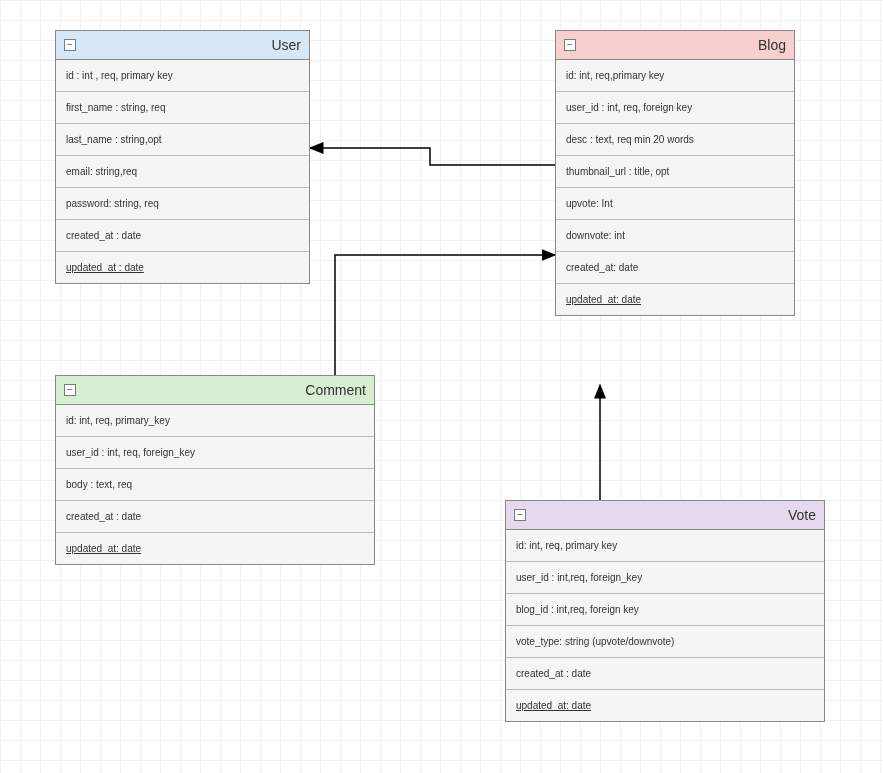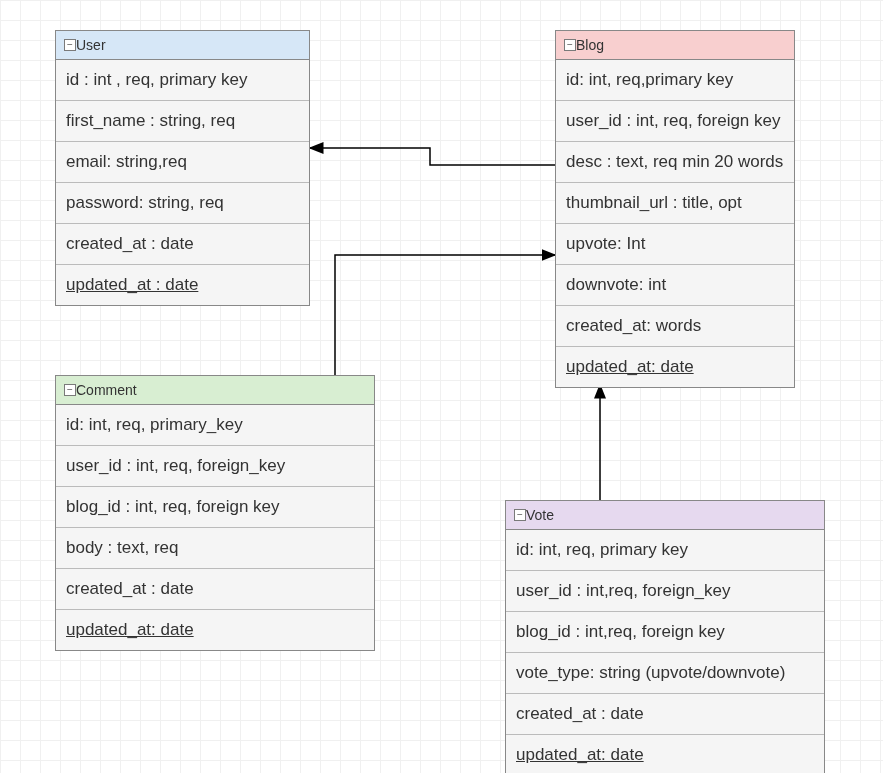--- a/index.html
+++ b/index.html
@@ -33,39 +33,39 @@
   }
   .entity-header {
     display: flex;
     align-items: center;
     border-bottom: 1px solid #888;
     padding: 6px 8px;
     font-size: 14px;
   }
   .entity-header .title {
     flex: 1;
-    text-align: left;
+    text-align: right;
   }
   .collapse-icon {
     width: 12px;
     height: 12px;
     border: 1px solid #7a7a7a;
     display: flex;
     align-items: center;
     justify-content: center;
     font-size: 10px;
     line-height: 1;
     background: #fff;
     color: #555;
   }
   .entity-row {
     border-bottom: 1px solid #bbb;
     padding: 10px 10px;
     background: #f5f5f5;
-    font-size: 17px;
+    font-size: 10px;
   }
   .entity-row:last-child { border-bottom: none; text-decoration: underline; }
 
   .hdr-user    { background: #d6e7f7; }
   .hdr-blog    { background: #f8cfcf; }
   .hdr-comment { background: #d8eed2; }
   .hdr-vote    { background: #e6d9ef; }
 </style>
 </head>
 <body>
@@ -86,49 +86,49 @@
     <path d="M600,500 L600,385" fill="none" stroke="#000" stroke-width="1.5" marker-end="url(#arrowhead)"></path>
   </svg>
 
   <div class="entity" style="left:55px; top:30px; width:255px;">
     <div class="entity-header hdr-user">
       <span class="collapse-icon">−</span>
       <span class="title">User</span>
     </div>
     <div class="entity-row">id : int , req, primary key</div>
     <div class="entity-row">first_name : string, req</div>
+    <div class="entity-row">last_name : string,opt</div>
     <div class="entity-row">email: string,req</div>
     <div class="entity-row">password: string, req</div>
     <div class="entity-row">created_at : date</div>
     <div class="entity-row">updated_at : date</div>
   </div>
 
   <div class="entity" style="left:555px; top:30px; width:240px;">
     <div class="entity-header hdr-blog">
       <span class="collapse-icon">−</span>
       <span class="title">Blog</span>
     </div>
     <div class="entity-row">id: int, req,primary key</div>
     <div class="entity-row">user_id : int, req, foreign key</div>
     <div class="entity-row">desc : text, req min 20 words</div>
     <div class="entity-row">thumbnail_url : title, opt</div>
     <div class="entity-row">upvote: Int</div>
     <div class="entity-row">downvote: int</div>
-    <div class="entity-row">created_at: words</div>
+    <div class="entity-row">created_at: date</div>
     <div class="entity-row">updated_at: date</div>
   </div>
 
   <div class="entity" style="left:55px; top:375px; width:320px;">
     <div class="entity-header hdr-comment">
       <span class="collapse-icon">−</span>
       <span class="title">Comment</span>
     </div>
     <div class="entity-row">id: int, req, primary_key</div>
     <div class="entity-row">user_id : int, req, foreign_key</div>
-    <div class="entity-row">blog_id : int, req, foreign key</div>
     <div class="entity-row">body : text, req</div>
     <div class="entity-row">created_at : date</div>
     <div class="entity-row">updated_at: date</div>
   </div>
 
   <div class="entity" style="left:505px; top:500px; width:320px;">
     <div class="entity-header hdr-vote">
       <span class="collapse-icon">−</span>
       <span class="title">Vote</span>
     </div>

